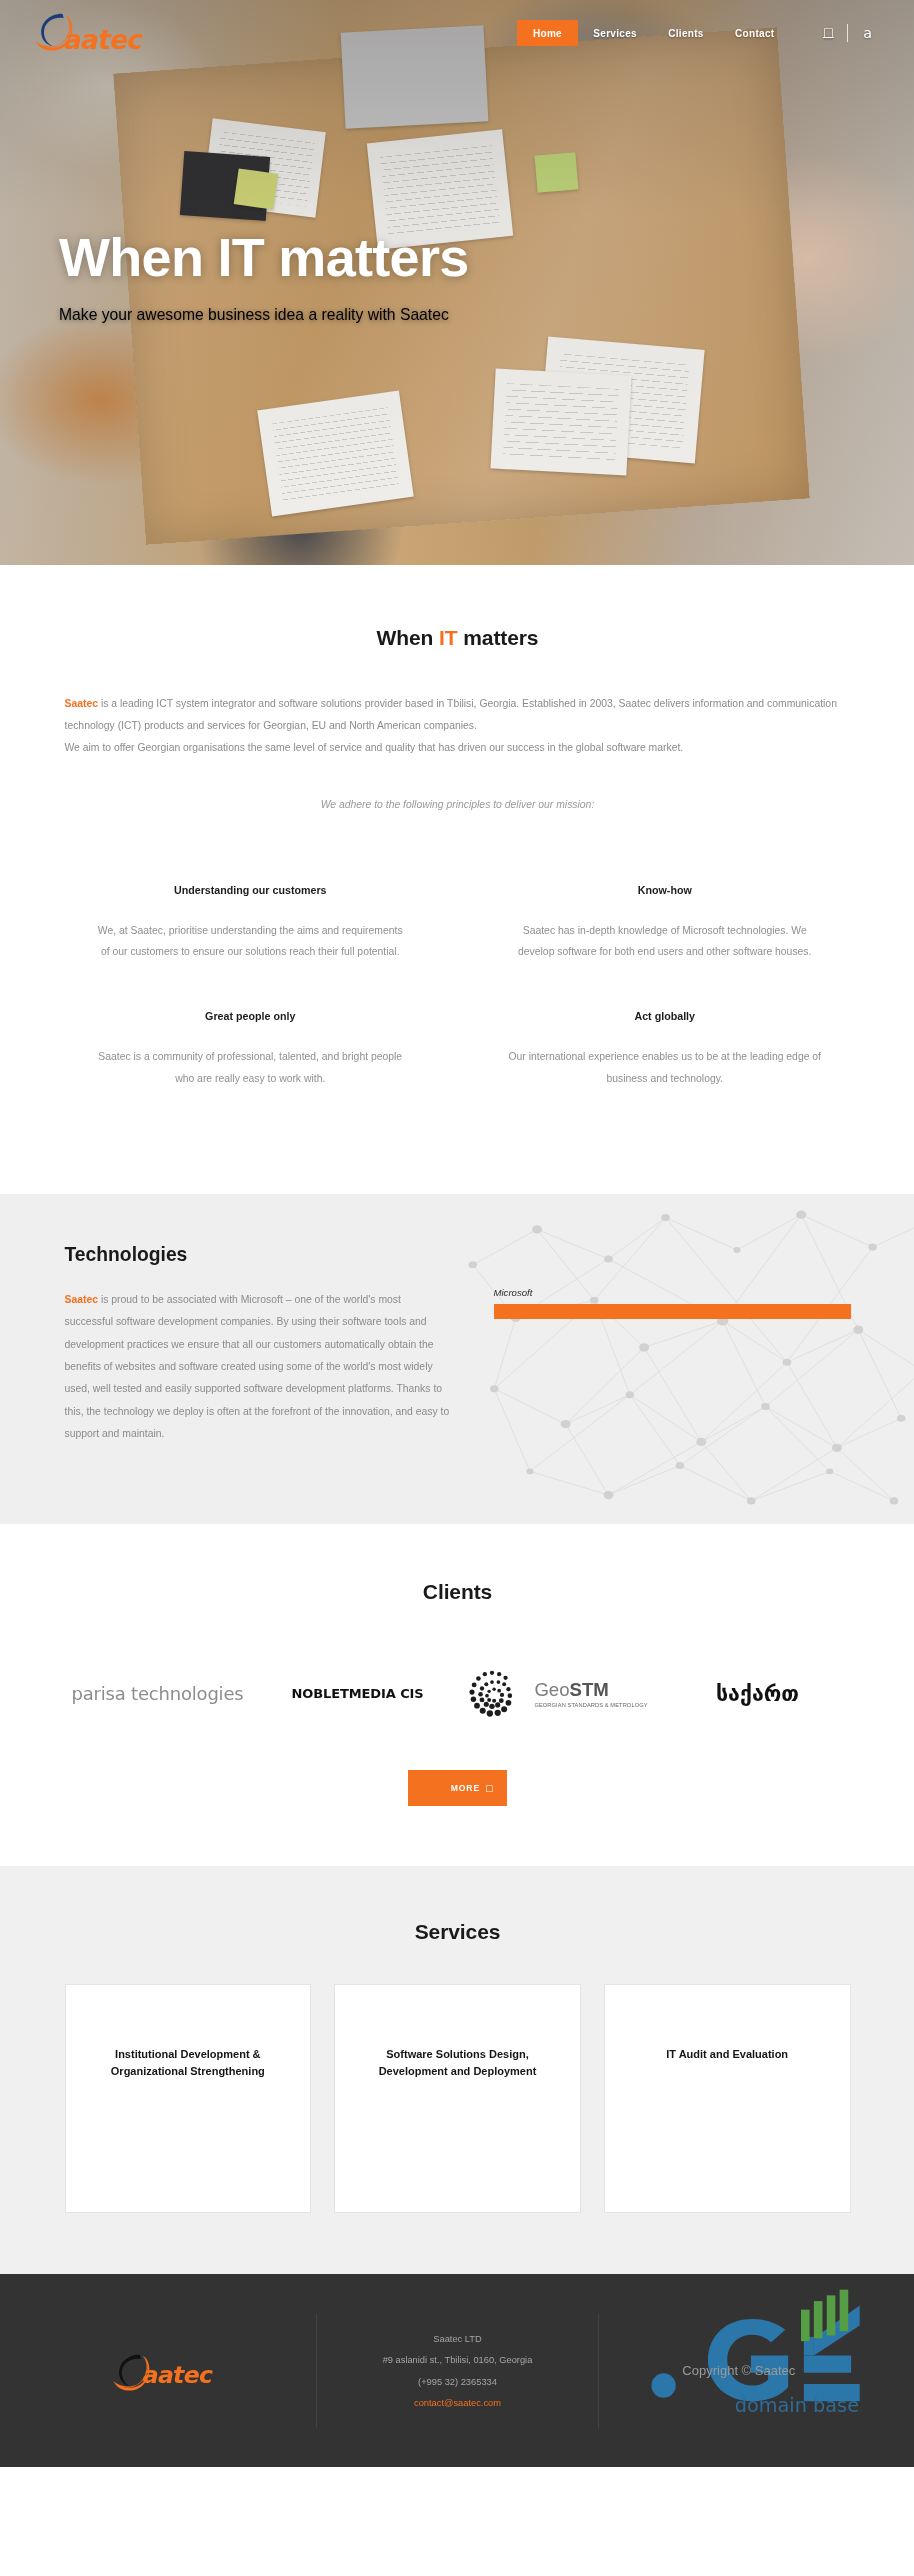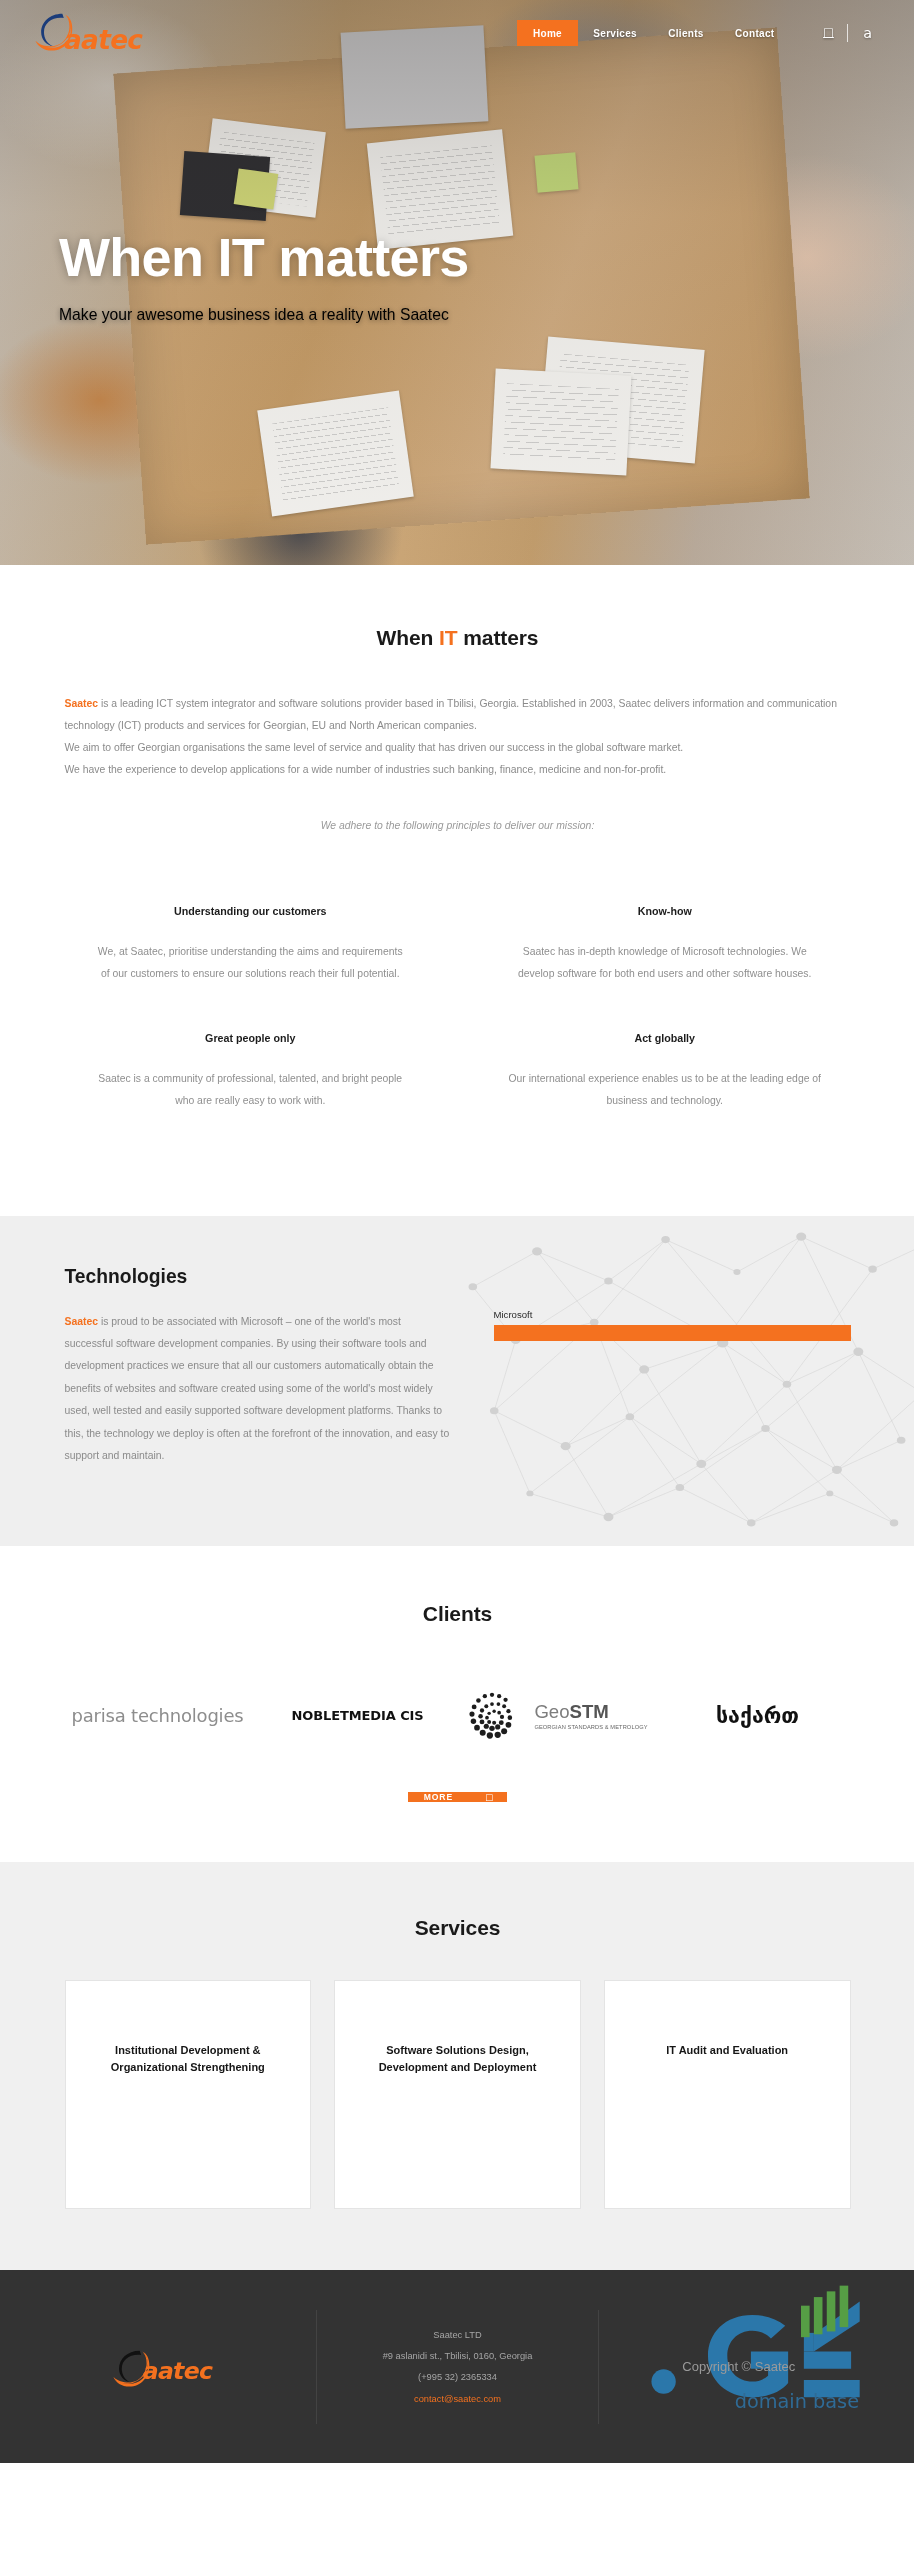--- a/index.html
+++ b/index.html
@@ -246,20 +246,21 @@
     font-size: 10.4px;
     line-height: 2.15;
     color: #8b8b8b;
   }
   .tech-left p strong.brand { color: #f4711f; font-weight: 700; }
   .tech-right { flex: 1; padding-top: 43px; }
   .bar-label {
     font-size: 9.6px;
     color: #2b2b2b;
     margin-bottom: 5.7px;
+    font-style: italic;
   }
   .bar-track {
     height: 15.7px;
     background: transparent;
     margin-bottom: 17px;
   }
   .bar-fill {
     height: 100%;
     background: #f4711f;
   }
@@ -307,27 +308,27 @@
     font-weight: 700;
     font-family: "DejaVu Sans", sans-serif;
   }
   .more-btn {
     display: block;
     width: 99px;
     margin: 37px auto 0;
     background: #f4711f;
     color: #fff;
     border: 0;
-    padding: 0 0;
+    padding: 13px 0;
     font-size: 8.6px;
     font-weight: 700;
     letter-spacing: 0.9px;
     cursor: pointer;
     position: relative;
-    text-align: left;
+    text-align: center;
     padding-left: 15.7px;
     font-family: "Liberation Sans", sans-serif;
   }
   .more-btn .chev {
     position: absolute;
     right: 13px; top: 50%;
     transform: translateY(-50%);
     font-family: "DejaVu Sans", sans-serif;
     font-weight: 400;
     font-size: 8.6px;
@@ -460,21 +461,20 @@
 </header>
 
 <section class="section sec-white intro">
   <h2 class="center-title">
     <span>When </span><span class="accent">IT</span><span> matters</span>
   </h2>
 
   <div class="intro-body">
     <p><strong class="brand">Saatec</strong><span> is a leading ICT system integrator and software solutions provider based in Tbilisi, Georgia. Established in 2003, Saatec delivers information and communication technology (ICT) products and services for Georgian, EU and North American companies.</span></p>
     <p>We aim to offer Georgian organisations the same level of service and quality that has driven our success in the global software market.</p>
-    <p>We have the experience to develop applications for a wide number of industries such banking, finance, medicine and non-for-profit.</p>
   </div>
 
   <div class="mission-line">We adhere to the following principles to deliver our mission:</div>
 
   <div class="principles">
     <div class="principle">
       <h3>Understanding our customers</h3>
       <p>We, at Saatec, prioritise understanding the aims and requirements of our customers to ensure our solutions reach their full potential.</p>
     </div>
     <div class="principle">

